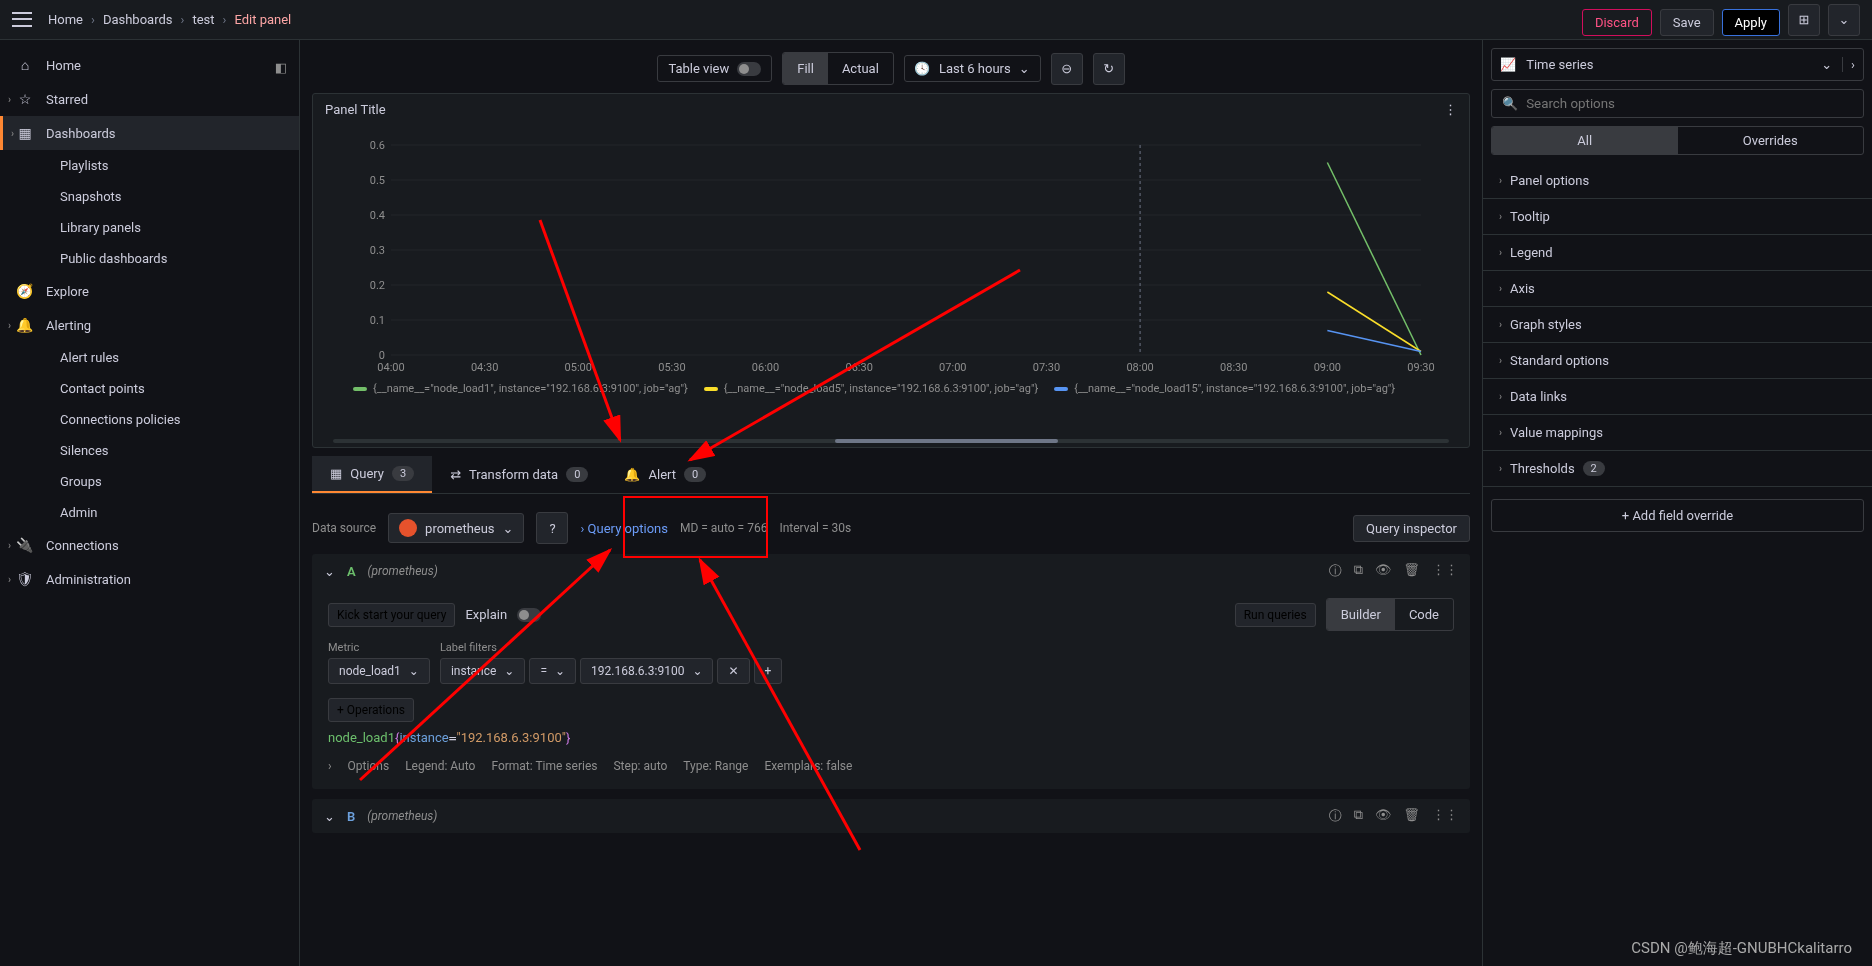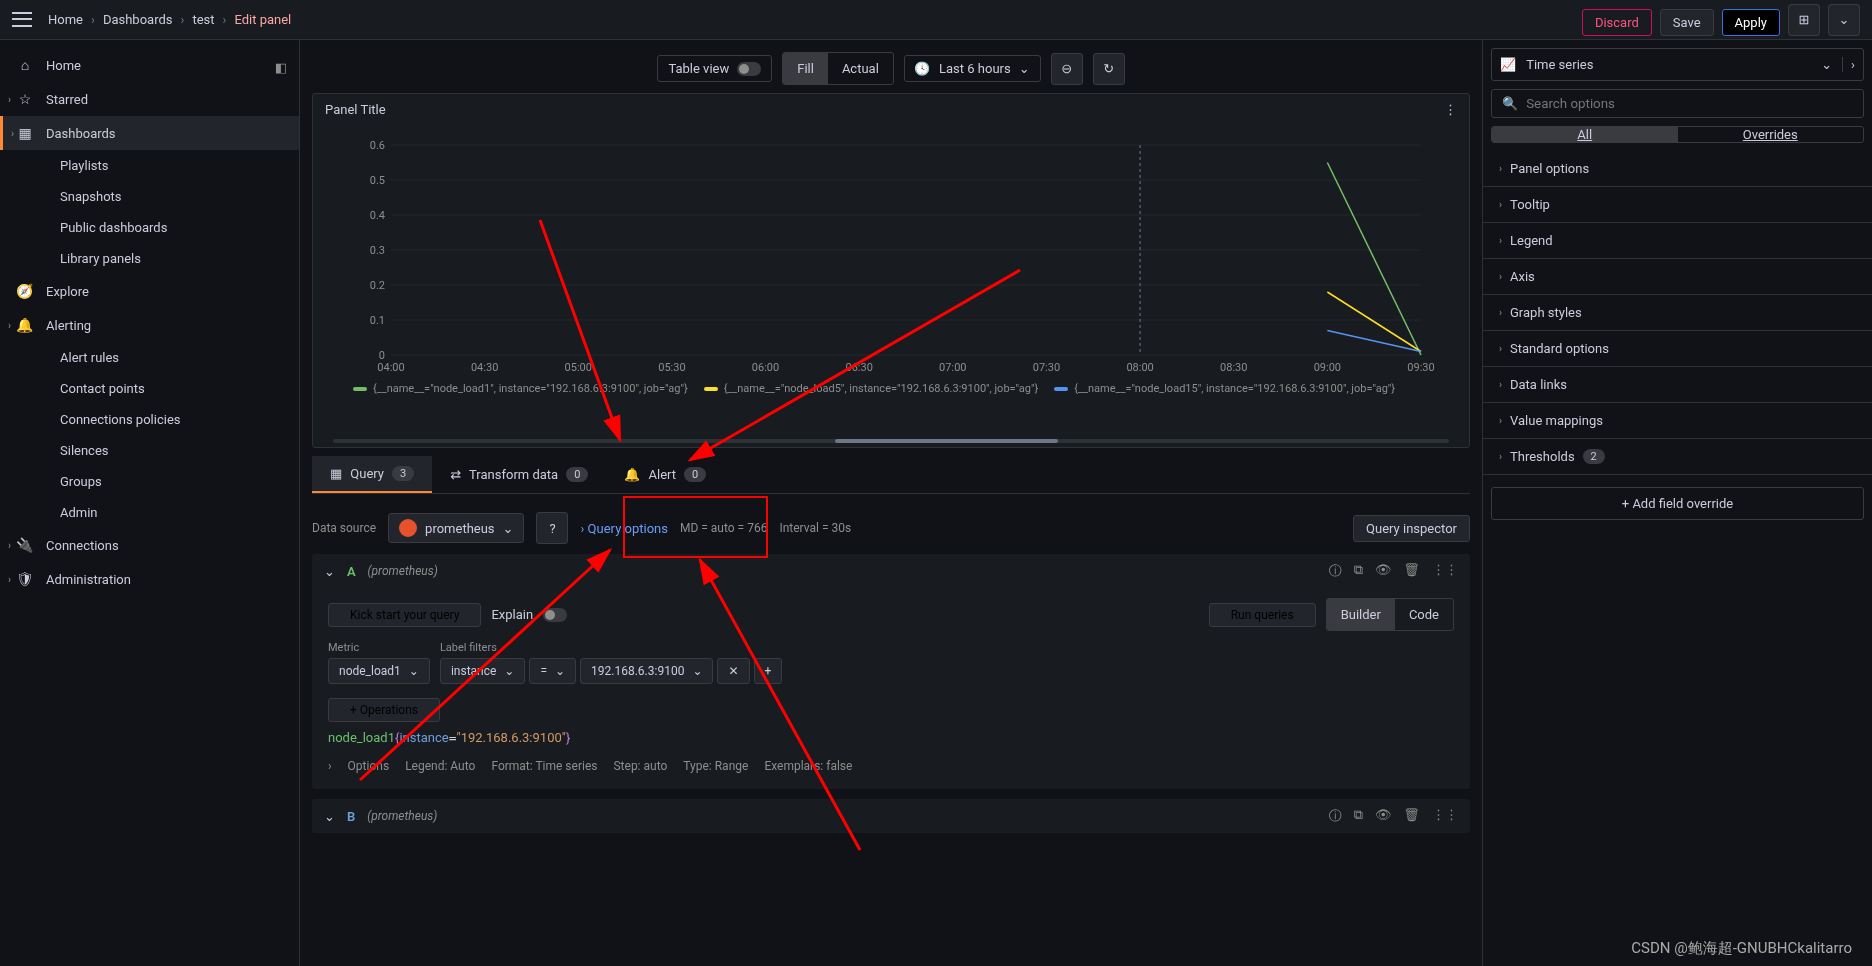--- a/index.html
+++ b/index.html
@@ -52,36 +52,36 @@
 .query-opts { color:#6c9cf8; cursor:pointer; }
 .info-txt { color:#8e8e8e; font-size:12px; }
 .query-card { background:#181b1f; border-radius:3px; margin-bottom:10px; }
 .query-hdr { display:flex; align-items:center; padding:8px 12px; gap:12px; }
 .query-letter { color:#6cbf6c; font-weight:600; }
 .query-ds { color:#8e8e8e; font-style:italic; font-size:12px; }
 .query-actions { margin-left:auto; display:flex; gap:12px; color:#8e8e8e; }
 .query-actions span { cursor:pointer; }
 .query-body { padding:10px 16px; }
 .query-row { display:flex; align-items:center; gap:10px; margin-bottom:10px; }
-.small-btn { padding:4px 21px; border:1px solid #393b40; background:#22252b; border-radius:3px; font-size:12px; }
+.small-btn { padding:4px 8px; border:1px solid #393b40; background:#22252b; border-radius:3px; font-size:12px; }
 .field-label { font-size:11px; color:#8e8e8e; margin-bottom:4px; display:block; }
 .field-group { display:flex; gap:10px; margin-bottom:14px; }
 .pill { padding:5px 10px; border:1px solid #393b40; background:#22252b; border-radius:3px; display:flex; align-items:center; gap:8px; font-size:12px; }
 .code-line { font-family:monospace; font-size:13px; padding:8px 0; }
 .code-line .fn { color:#6cbf6c; }
 .code-line .kw { color:#6ca0dc; }
 .code-line .str { color:#d19a66; }
 .code-line .br { color:#c678dd; }
 .opts-line { display:flex; gap:16px; font-size:12px; color:#8e8e8e; padding:6px 0; }
 .right-panel { width:390px; background:#111217; border-left:1px solid #2c3235; display:flex; flex-direction:column; overflow-y:auto; }
 .vis-picker { display:flex; align-items:center; gap:10px; padding:8px; border:1px solid #393b40; margin:8px; border-radius:3px; }
 .search-box { margin:0 8px 8px; border:1px solid #393b40; border-radius:3px; padding:6px 10px; display:flex; align-items:center; gap:8px; background:#111217; }
 .search-box input { background:transparent; border:none; color:#ccccdc; outline:none; flex:1; }
 .tab-pill { display:flex; margin:0 8px 8px; border:1px solid #393b40; border-radius:3px; overflow:hidden; }
-.tab-pill div { flex:1; text-align:center; cursor:pointer;text-decoration:underline; }
+.tab-pill div { flex:1; text-align:center; padding:6px; cursor:pointer; }
 .tab-pill .active { background:#393b40; }
 .opt-section { padding:10px 16px; border-bottom:1px solid #2c3235; display:flex; align-items:center; gap:8px; cursor:pointer; }
 .opt-section .chev2 { font-size:10px; color:#8e8e8e; }
 .add-override { margin:12px 8px; padding:8px; border:1px solid #393b40; border-radius:3px; text-align:center; cursor:pointer; }
 .scroller { overflow-y:auto; flex:1; }
 .hscroll { height:4px; background:#2c3235; margin:4px 20px; border-radius:2px; position:relative; }
 .hscroll-thumb { position:absolute; left:45%; width:20%; height:100%; background:#6e7687; border-radius:2px; }
 .red-box { position:absolute; border:2px solid #ff0000; pointer-events:none; z-index:50; }
 .red-arrow { position:absolute; pointer-events:none; z-index:49; }
 .watermark { position:absolute; bottom:8px; right:20px; color:#aaa; font-size:15px; z-index:100; }
@@ -131,24 +131,24 @@
           <span class="nav-icon">▦</span>
           <span>Dashboards</span>
         </div>
         <div class="nav-item sub">
           <span>Playlists</span>
         </div>
         <div class="nav-item sub">
           <span>Snapshots</span>
         </div>
         <div class="nav-item sub">
+          <span>Library panels</span>
+        </div>
+        <div class="nav-item sub">
           <span>Public dashboards</span>
-        </div>
-        <div class="nav-item sub">
-          <span>Library panels</span>
         </div>
         <div class="nav-item">
           <span class="nav-icon">🧭</span>
           <span>Explore</span>
         </div>
         <div class="nav-item">
           <span class="chev">›</span>
           <span class="nav-icon">🔔</span>
           <span>Alerting</span>
         </div>

